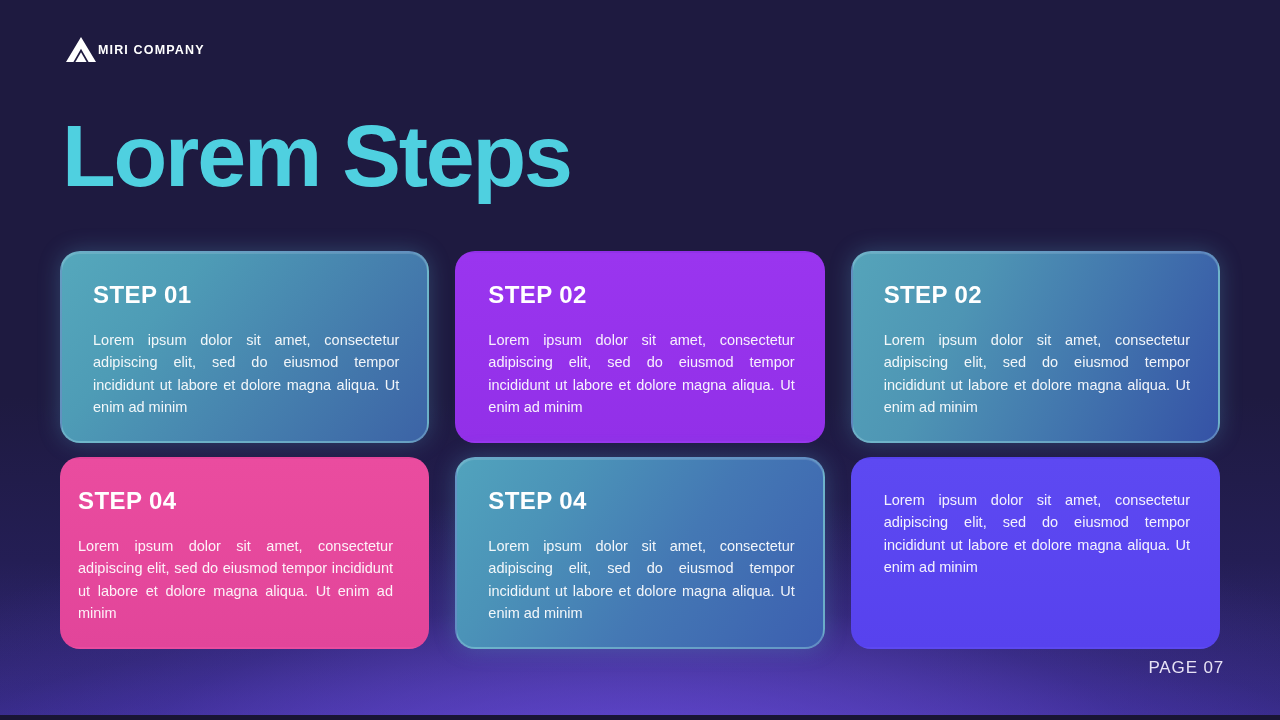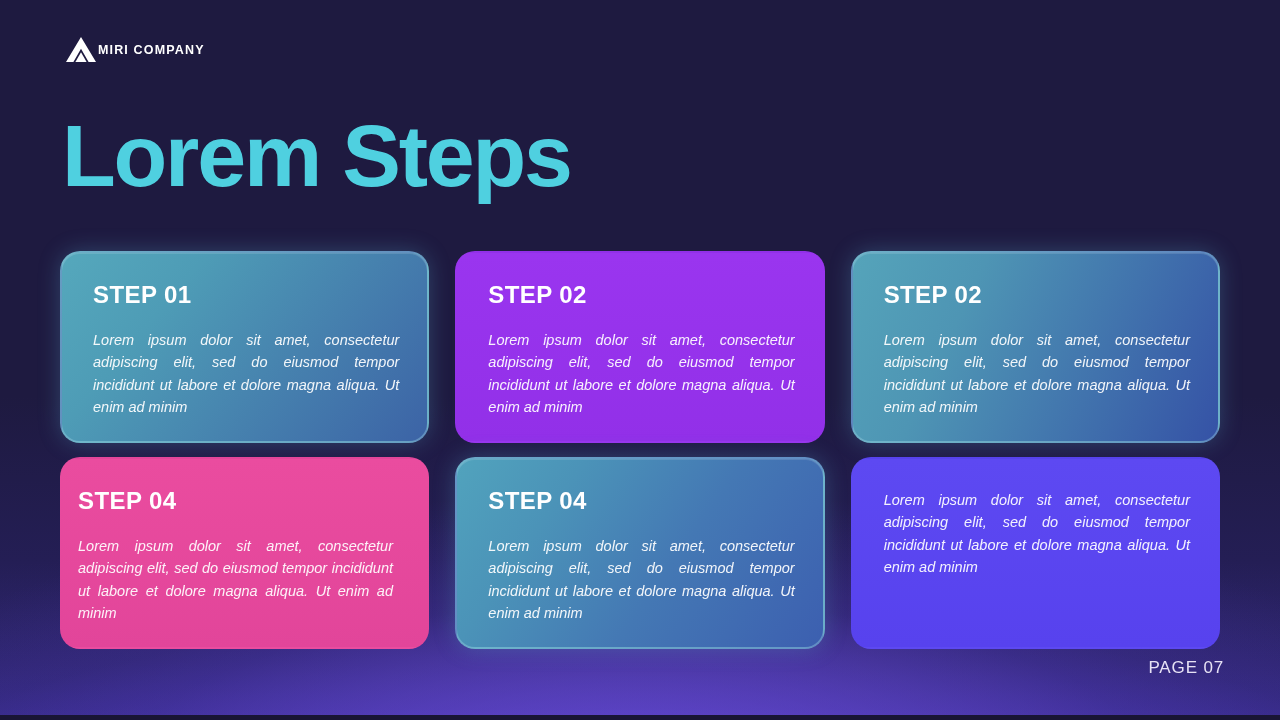--- a/index.html
+++ b/index.html
@@ -96,21 +96,20 @@
     margin-bottom:22px;
     line-height:1;
   }
   .card-body {
     color:rgba(255,255,255,.93);
     font-size:14.5px;
     line-height:22.4px;
     text-align:justify;
     max-width:315px;
     font-weight:400;
-    font-style:italic;
   }
 
   
   .page-label {
     position:absolute;
     right:56px; bottom:42px;
     color:#e7e2f5;
     font-size:17px;
     letter-spacing:.85px;
     z-index:25;

